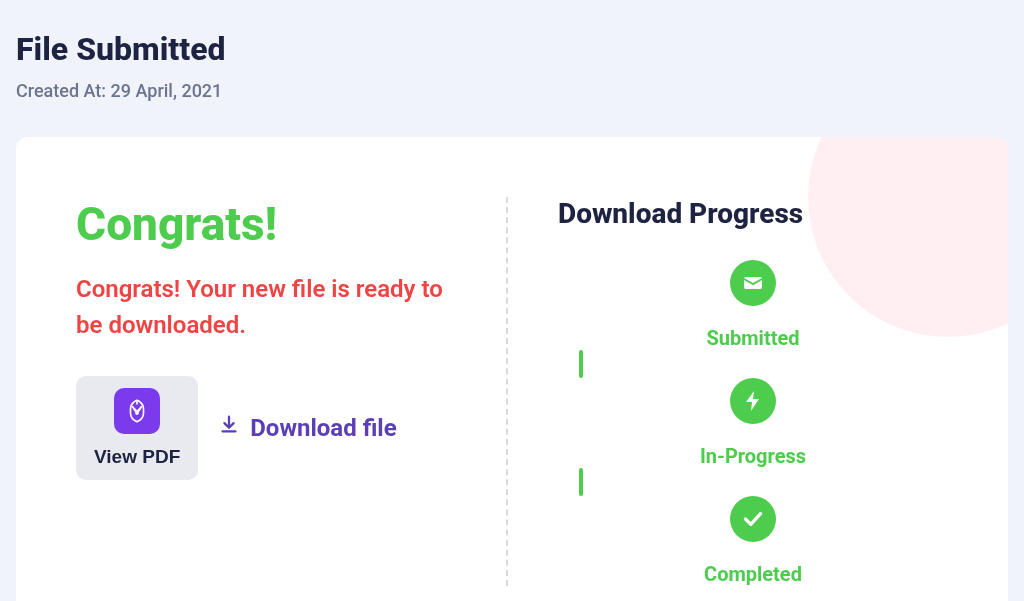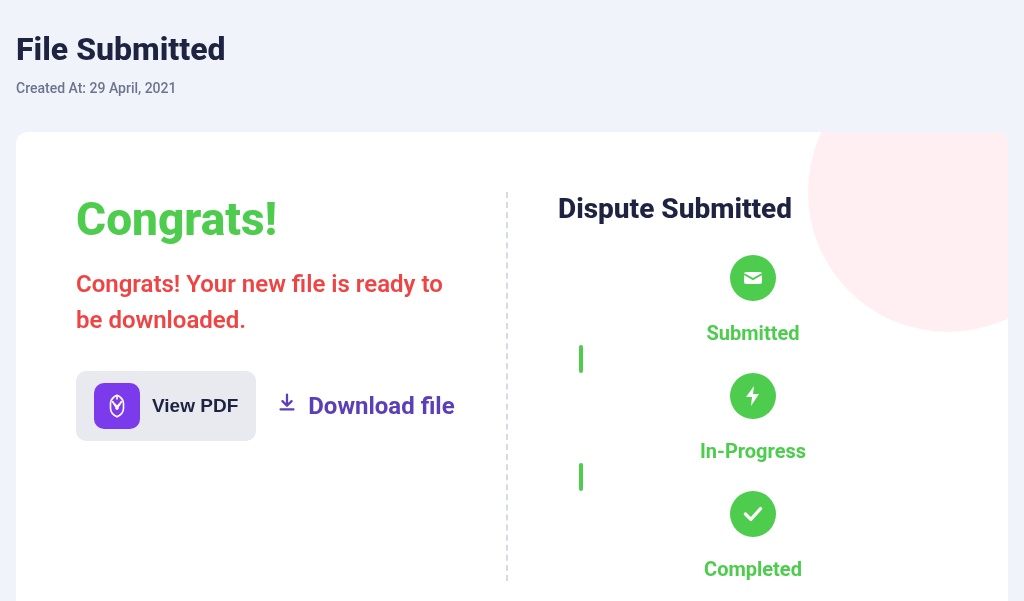--- a/index.html
+++ b/index.html
@@ -17,21 +17,21 @@
     .header {
       padding: 30px 16px 20px 16px;
     }
     .page-title {
       font-size: 32px;
       font-weight: 800;
       color: #1e2341;
       margin-bottom: 12px;
     }
     .created-at {
-      font-size: 14px;
+      font-size: 18px;
       color: #6c748e;
       font-weight: 500;
     }
     .card {
       background: #ffffff;
       margin: 16px 16px 0 16px;
       border-radius: 12px;
       padding: 60px 60px 40px 60px;
       position: relative;
       overflow: hidden;
@@ -84,20 +84,21 @@
       align-items: center;
       gap: 12px;
       background: #e8eaf0;
       border: none;
       border-radius: 10px;
       padding: 12px 18px;
       cursor: pointer;
       font-size: 19px;
       font-weight: 700;
       color: #1e2341;
+      flex-direction: column;
     }
     .pdf-icon-box {
       width: 46px;
       height: 46px;
       background: #7c3aed;
       border-radius: 10px;
       display: flex;
       align-items: center;
       justify-content: center;
     }
@@ -191,21 +192,21 @@
               <path d="M12 3V15M12 15L7 10M12 15L17 10" stroke="#5b3fb8" stroke-width="2.5" stroke-linecap="round" stroke-linejoin="round"></path>
               <path d="M5 19H19" stroke="#5b3fb8" stroke-width="2.5" stroke-linecap="round"></path>
             </svg>
           </span>
           <span>Download file</span>
         </a>
       </div>
     </div>
 
     <div class="right-panel">
-      <h2 class="progress-title">Dispute Submitted</h2>
+      <h2 class="progress-title">Download Progress</h2>
 
       <div class="progress-steps">
 
         <div class="step">
           <div class="step-icon">
             <svg width="24" height="24" viewBox="0 0 24 24" fill="white">
               <rect x="3" y="6" width="18" height="12" rx="2" fill="white"></rect>
               <path d="M3 8L12 13L21 8" stroke="#4dcc4d" stroke-width="2" fill="none"></path>
             </svg>
           </div>

